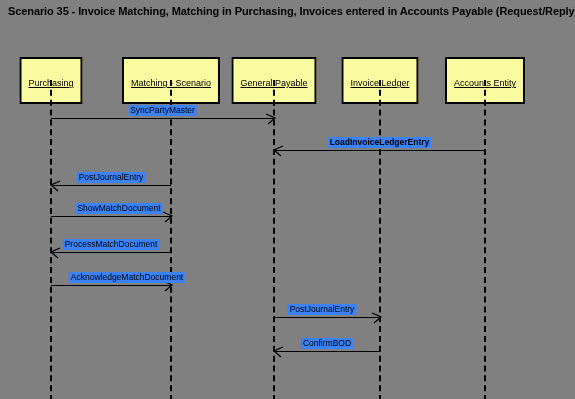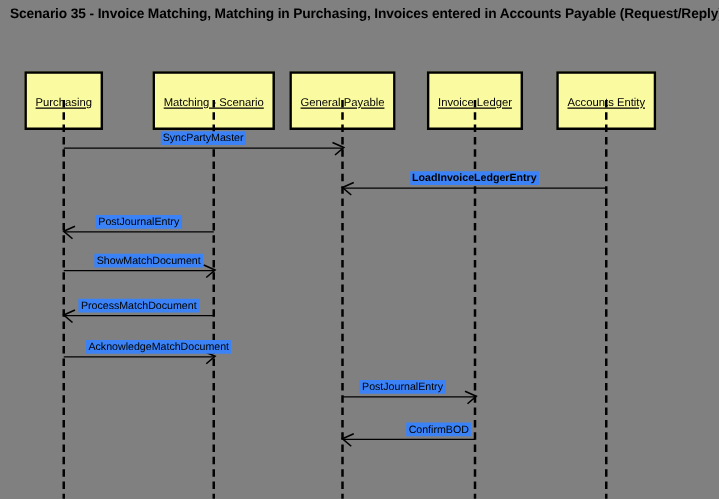--- a/index.html
+++ b/index.html
@@ -190,17 +190,17 @@
         </div>
         <div class="msg-label" style="left: 48px;">PostJournalEntry</div>
       </div>
       <div class="message" style="left: 274px; top: 351px; width: 106px;">
         <div class="msg-line" style="width: 106px;"></div>
         <div class="msg-arrow" style="left: -1px;">
           <svg width="10" height="10" viewBox="0 0 10 10">
             <path d="M10,-4 L1,0 L8,6" fill="none" stroke="#000" stroke-width="1.3"></path>
           </svg>
         </div>
-        <div class="msg-label" style="left: 53px; margin-left: 24px;">ConfirmBOD</div>
+        <div class="msg-label" style="left: 53px;">ConfirmBOD</div>
       </div>
     </div>
 
 </div>
 
 </body></html>

